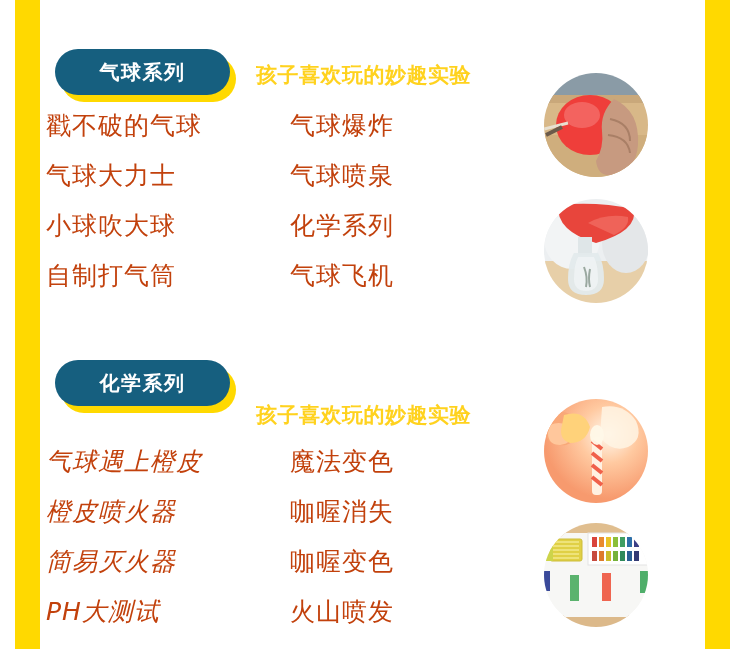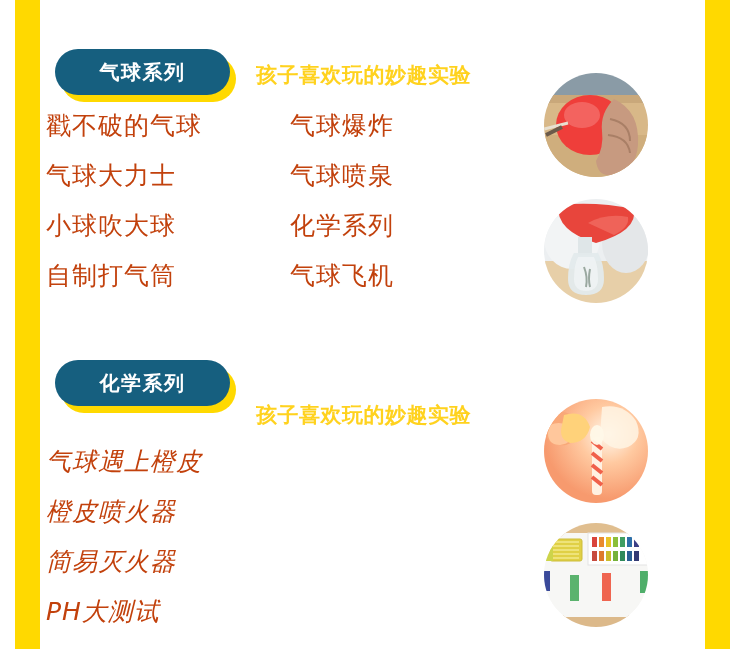--- a/index.html
+++ b/index.html
@@ -250,20 +250,34 @@
               <span>气球遇上橙皮</span>
             </div>
             <div class="item">
               <span>橙皮喷火器</span>
             </div>
             <div class="item">
               <span>简易灭火器</span>
             </div>
             <div class="item">
               <span>PH大测试</span>
+            </div>
+          </div>
+          <div class="col" style="width:200px;">
+            <div class="item">
+              <span>魔法变色</span>
+            </div>
+            <div class="item">
+              <span>咖喔消失</span>
+            </div>
+            <div class="item">
+              <span>咖喔变色</span>
+            </div>
+            <div class="item">
+              <span>火山喷发</span>
             </div>
           </div>
         </div>
 
         <div class="photo" style="left:504px; top:48px;">
           <svg width="104" height="104" viewBox="0 0 104 104">
             <defs>
               <radialGradient id="glow" cx="62%" cy="34%" r="62%">
                 <stop offset="0%" stop-color="#fff8ee"></stop>
                 <stop offset="45%" stop-color="#ffc9a0"></stop>

